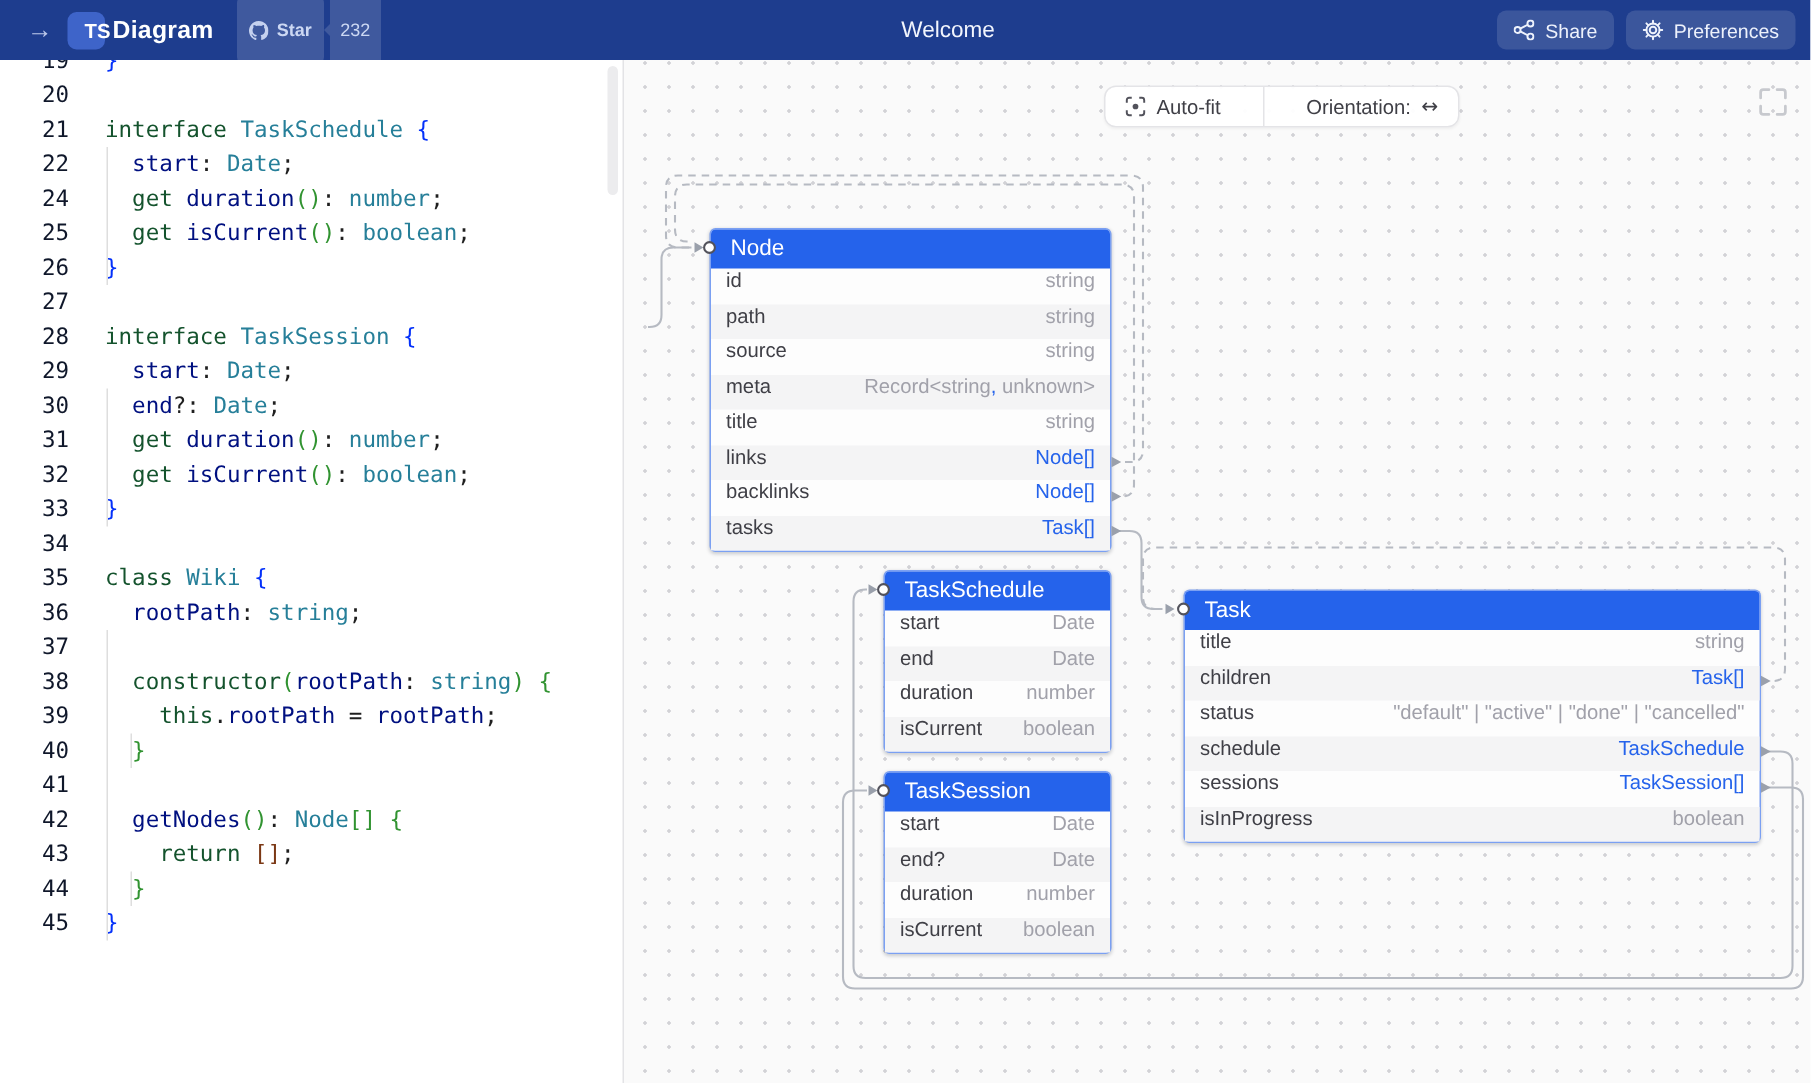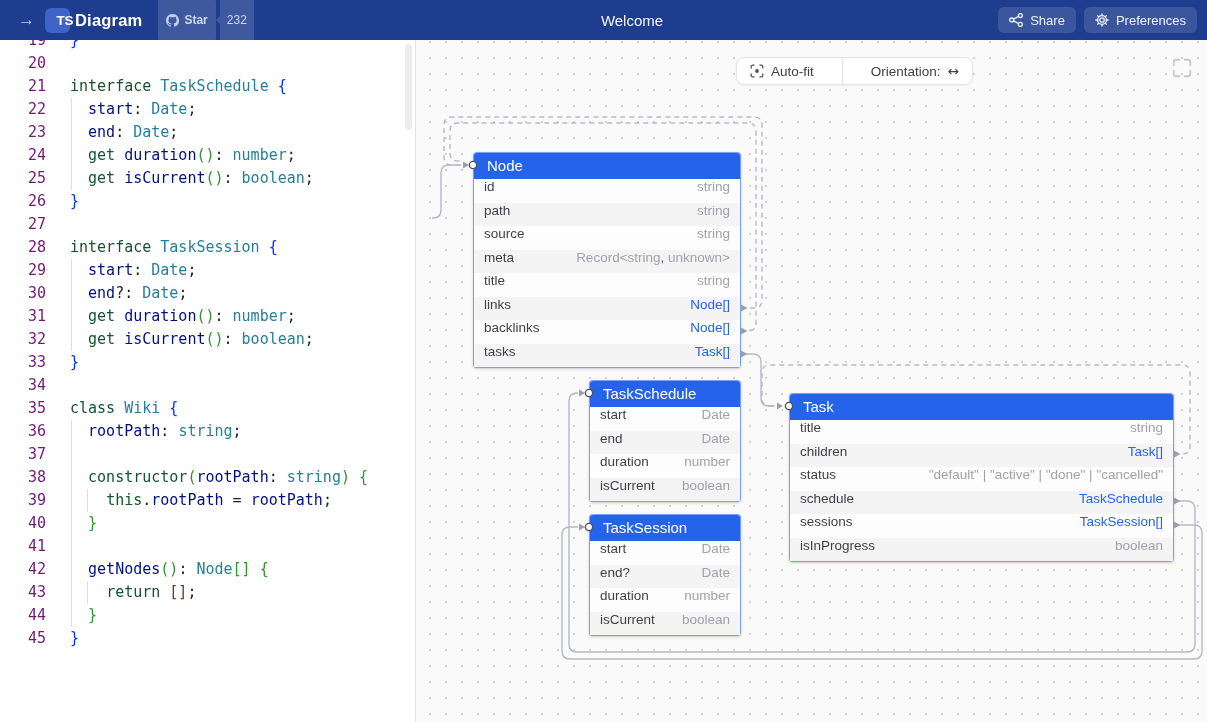--- a/index.html
+++ b/index.html
@@ -28,21 +28,21 @@
   .nav-btn { display:flex; align-items:center; gap:7px; background:rgba(255,255,255,.13);
     border:none; border-radius:6px; padding:0 11px; height:26px; color:#eef2fc; font-size:13px;
     font-family:inherit; cursor:pointer; }
 
   
   .editor { position:absolute; left:0; top:40px; width:416px; height:682px; background:#fff;
     border-right:1px solid #e3e3e6; overflow:hidden; }
   .code-wrap { position:absolute; left:0; top:-11px; right:10px; }
   .code-line { display:flex; height:23px; line-height:23px;
     font-family:"DejaVu Sans Mono", monospace; font-size:15px; white-space:pre; }
-  .ln { width:46px; text-align:right; color:#701a75; flex:none; }
+  .ln { width:46px; text-align:right; color:#0f172a; flex:none; }
   .lc { padding-left:24px; color:#1f1f1f; }
   .tk-k { color:#14532d; } .tk-t { color:#267f99; } .tk-i { color:#001080; }
   .tk-p { color:#1f1f1f; } .tk-b1 { color:#0431fa; } .tk-b2 { color:#319331; } .tk-b3 { color:#7b3814; }
   .guide { position:absolute; width:1px; background:#dedede; }
   .scroll-thumb { position:absolute; right:3px; top:4px; width:7px; height:86px;
     background:#ececee; border-radius:4px; }
 
   
   .canvas { position:absolute; left:416px; top:40px; width:791px; height:682px; background:#fafafa;
     background-image:radial-gradient(circle,#d2d2d6 1px,transparent 1.3px);
@@ -117,21 +117,20 @@
     </button>
   </div>
 </div>
 
 <div class="editor">
   <div class="code-wrap">
       <div class="code-line"><span class="ln">19</span><span class="lc"><span class="tk-b1">}</span></span></div>
       <div class="code-line"><span class="ln">20</span><span class="lc"></span></div>
       <div class="code-line"><span class="ln">21</span><span class="lc"><span class="tk-k">interface</span><span class="tk-p"> </span><span class="tk-t">TaskSchedule</span><span class="tk-p"> </span><span class="tk-b1">{</span></span></div>
       <div class="code-line"><span class="ln">22</span><span class="lc"><span class="tk-p">  </span><span class="tk-i">start</span><span class="tk-p">: </span><span class="tk-t">Date</span><span class="tk-p">;</span></span></div>
-      <div class="code-line"><span class="ln">23</span><span class="lc"><span class="tk-p">  </span><span class="tk-i">end</span><span class="tk-p">: </span><span class="tk-t">Date</span><span class="tk-p">;</span></span></div>
       <div class="code-line"><span class="ln">24</span><span class="lc"><span class="tk-p">  </span><span class="tk-k">get</span><span class="tk-p"> </span><span class="tk-i">duration</span><span class="tk-b2">()</span><span class="tk-p">: </span><span class="tk-t">number</span><span class="tk-p">;</span></span></div>
       <div class="code-line"><span class="ln">25</span><span class="lc"><span class="tk-p">  </span><span class="tk-k">get</span><span class="tk-p"> </span><span class="tk-i">isCurrent</span><span class="tk-b2">()</span><span class="tk-p">: </span><span class="tk-t">boolean</span><span class="tk-p">;</span></span></div>
       <div class="code-line"><span class="ln">26</span><span class="lc"><span class="tk-b1">}</span></span></div>
       <div class="code-line"><span class="ln">27</span><span class="lc"></span></div>
       <div class="code-line"><span class="ln">28</span><span class="lc"><span class="tk-k">interface</span><span class="tk-p"> </span><span class="tk-t">TaskSession</span><span class="tk-p"> </span><span class="tk-b1">{</span></span></div>
       <div class="code-line"><span class="ln">29</span><span class="lc"><span class="tk-p">  </span><span class="tk-i">start</span><span class="tk-p">: </span><span class="tk-t">Date</span><span class="tk-p">;</span></span></div>
       <div class="code-line"><span class="ln">30</span><span class="lc"><span class="tk-p">  </span><span class="tk-i">end</span><span class="tk-p">?: </span><span class="tk-t">Date</span><span class="tk-p">;</span></span></div>
       <div class="code-line"><span class="ln">31</span><span class="lc"><span class="tk-p">  </span><span class="tk-k">get</span><span class="tk-p"> </span><span class="tk-i">duration</span><span class="tk-b2">()</span><span class="tk-p">: </span><span class="tk-t">number</span><span class="tk-p">;</span></span></div>
       <div class="code-line"><span class="ln">32</span><span class="lc"><span class="tk-p">  </span><span class="tk-k">get</span><span class="tk-p"> </span><span class="tk-i">isCurrent</span><span class="tk-b2">()</span><span class="tk-p">: </span><span class="tk-t">boolean</span><span class="tk-p">;</span></span></div>
       <div class="code-line"><span class="ln">33</span><span class="lc"><span class="tk-b1">}</span></span></div>

